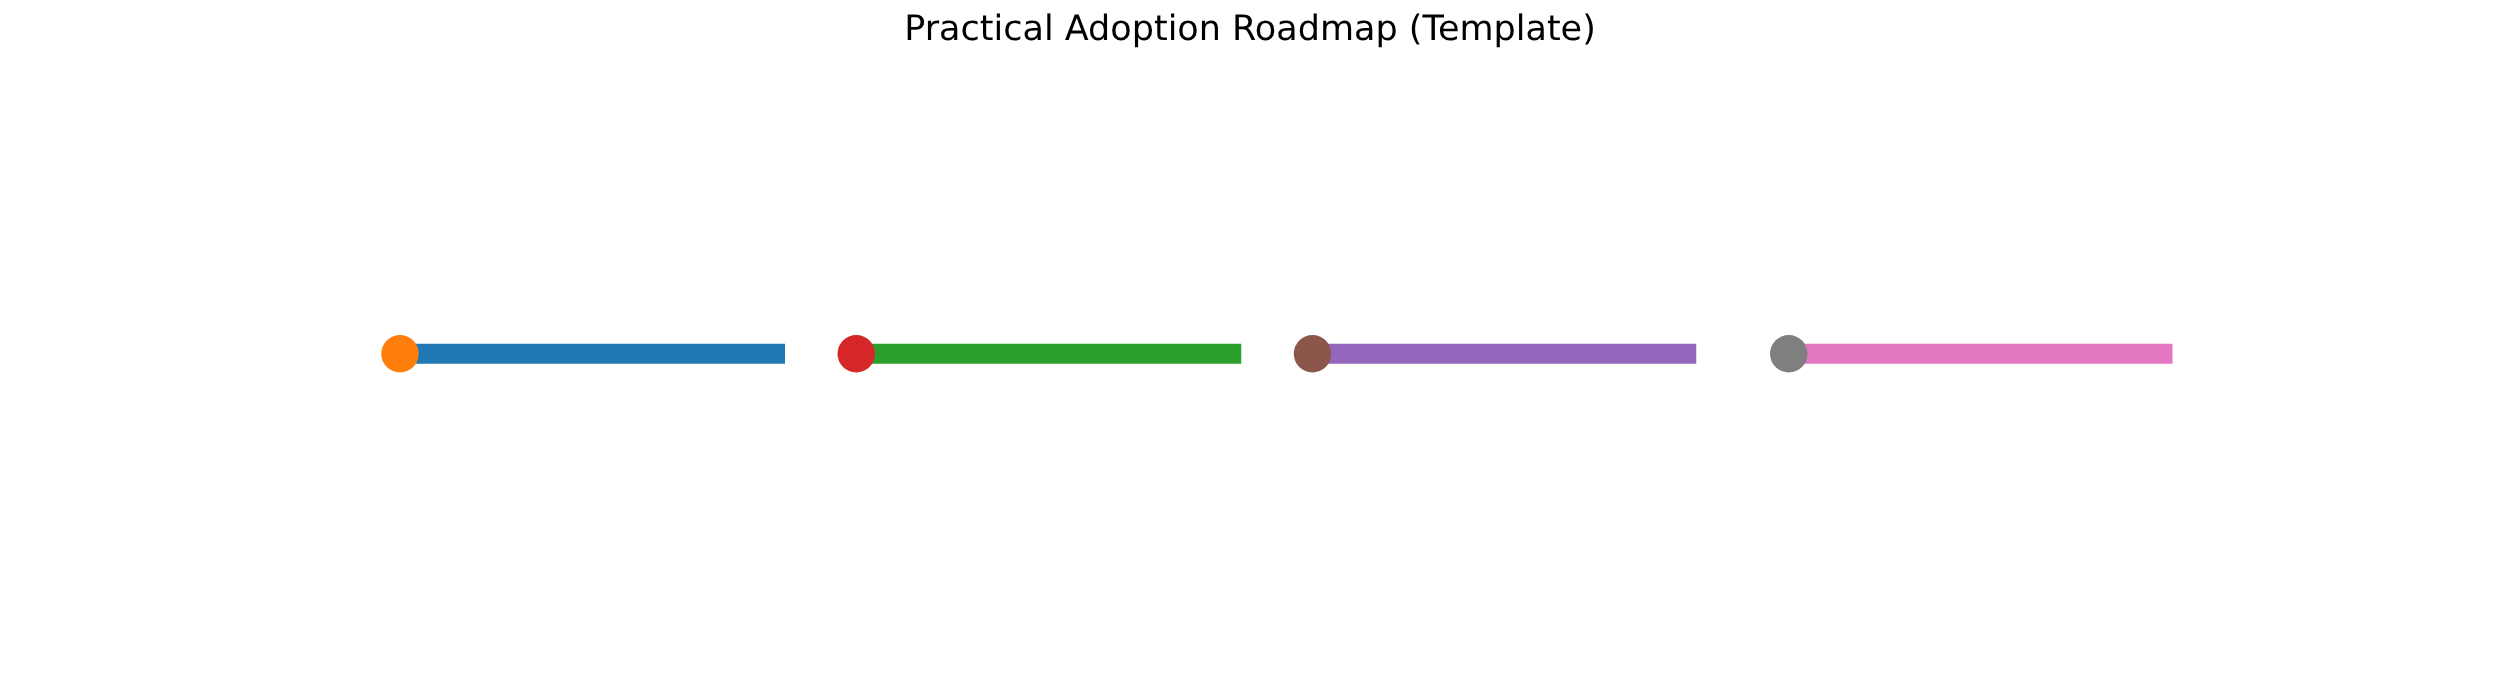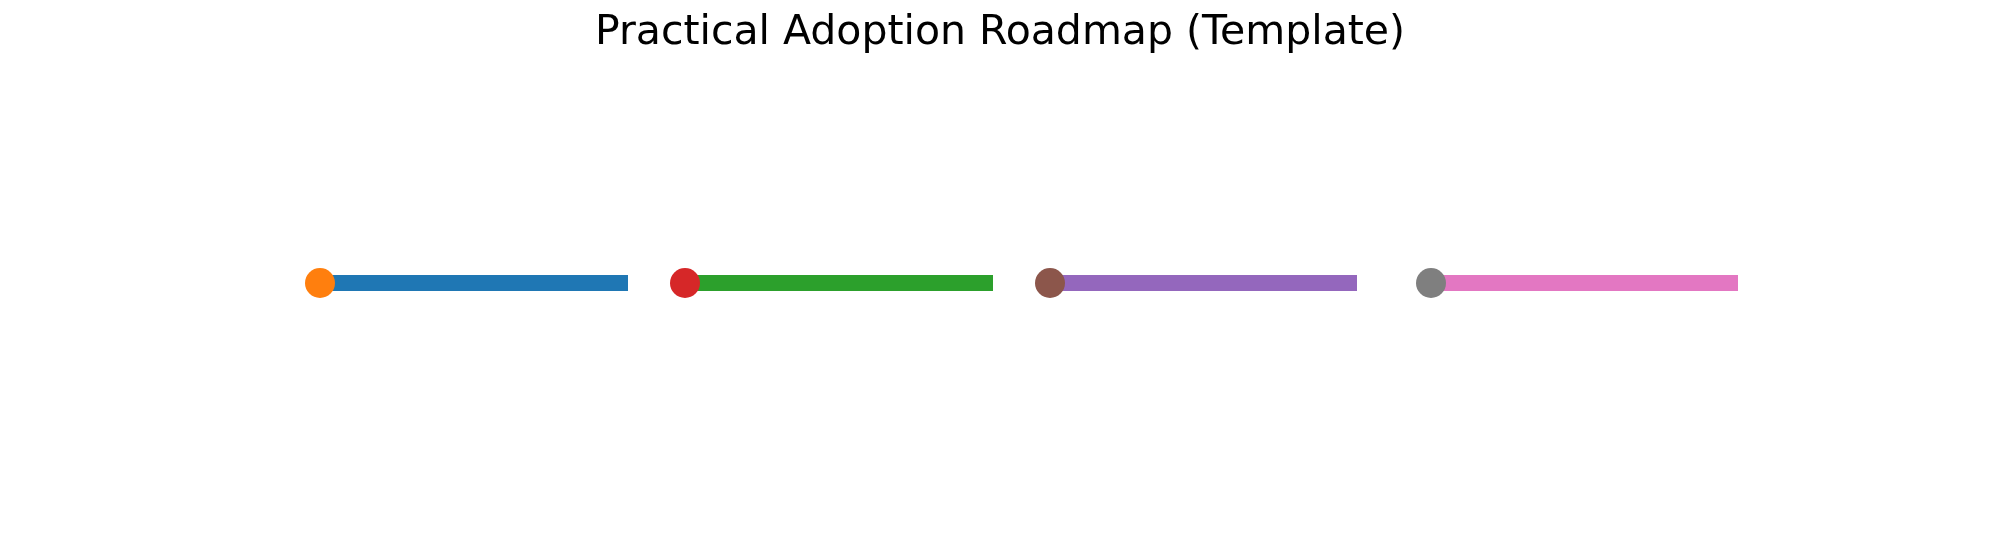--- a/index.html
+++ b/index.html
@@ -1,17 +1,17 @@
 <!DOCTYPE html>
 <html><head>
   <meta charset="utf-8">
   <style>
     html, body { margin: 0; padding: 0; background: #ffffff; }
     body { width: 2000px; height: 560px; position: relative; overflow: hidden; font-family: "DejaVu Sans", sans-serif; }
-    .title { position: absolute; top: 6px; left: 0; width: 2000px; text-align: center; font-size: 41px; color: #000; }
+    .title { position: absolute; top: 6px; left: 0; width: 2000px; text-align: center; font-size: 28px; color: #000; }
     svg.plot { position: absolute; left: 0; top: 0; }
   </style>
 </head>
 <body>
 
 <div class="title">Practical Adoption Roadmap (Template)</div>
 
 <svg class="plot" id="plot" width="2000" height="560">
     <g>
       <rect x="320" y="275" width="308" height="16" fill="#1f77b4"></rect>

